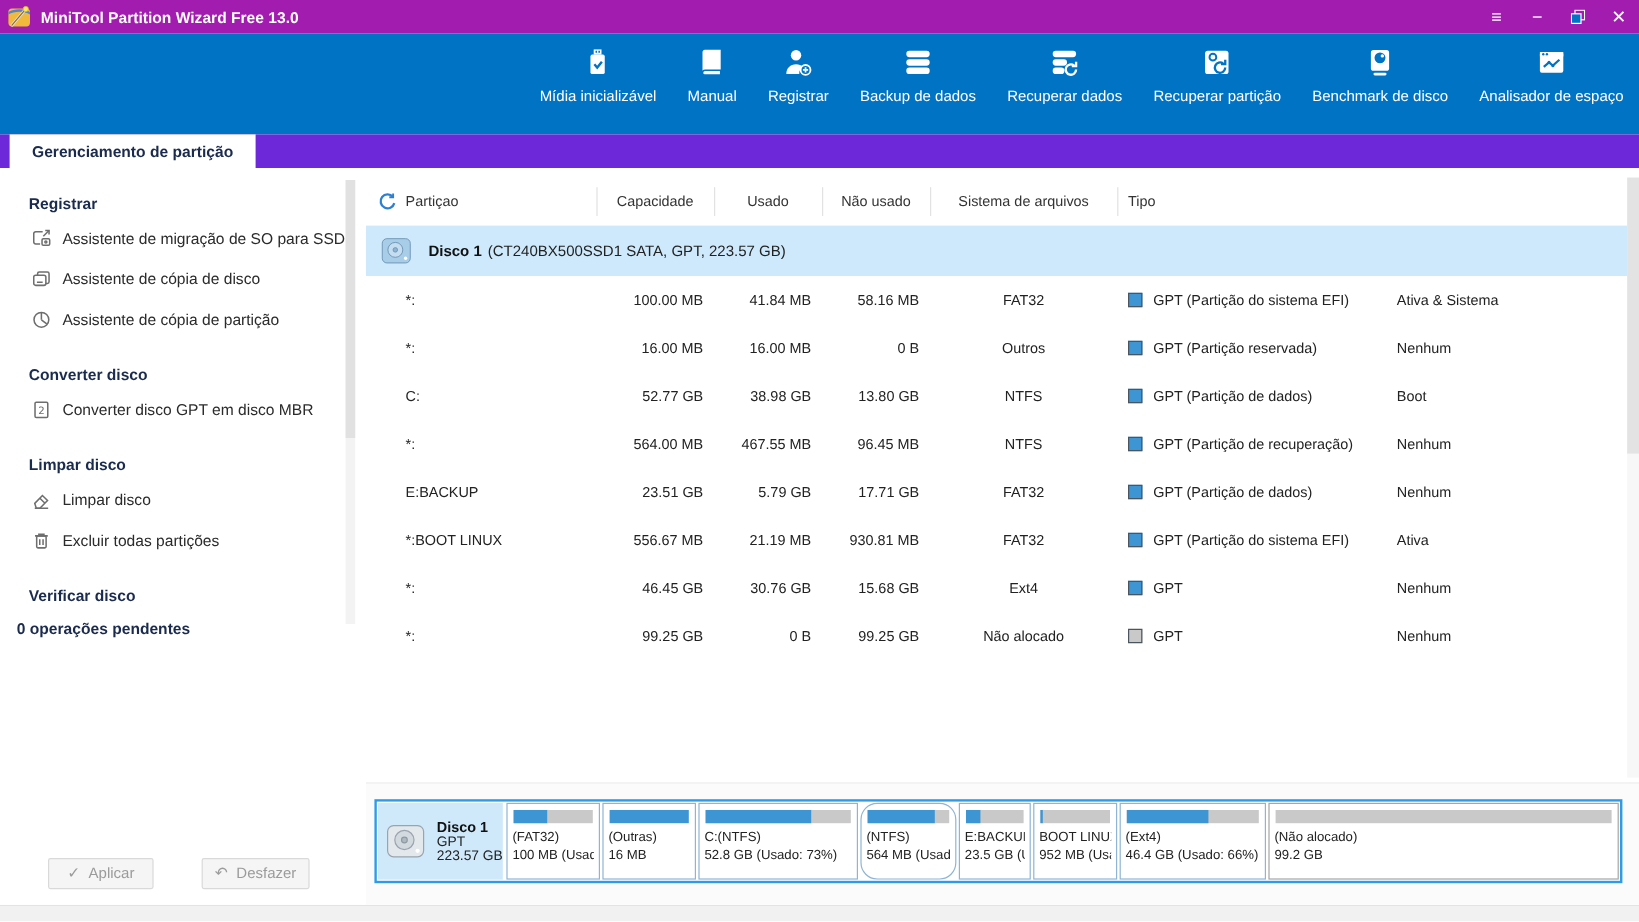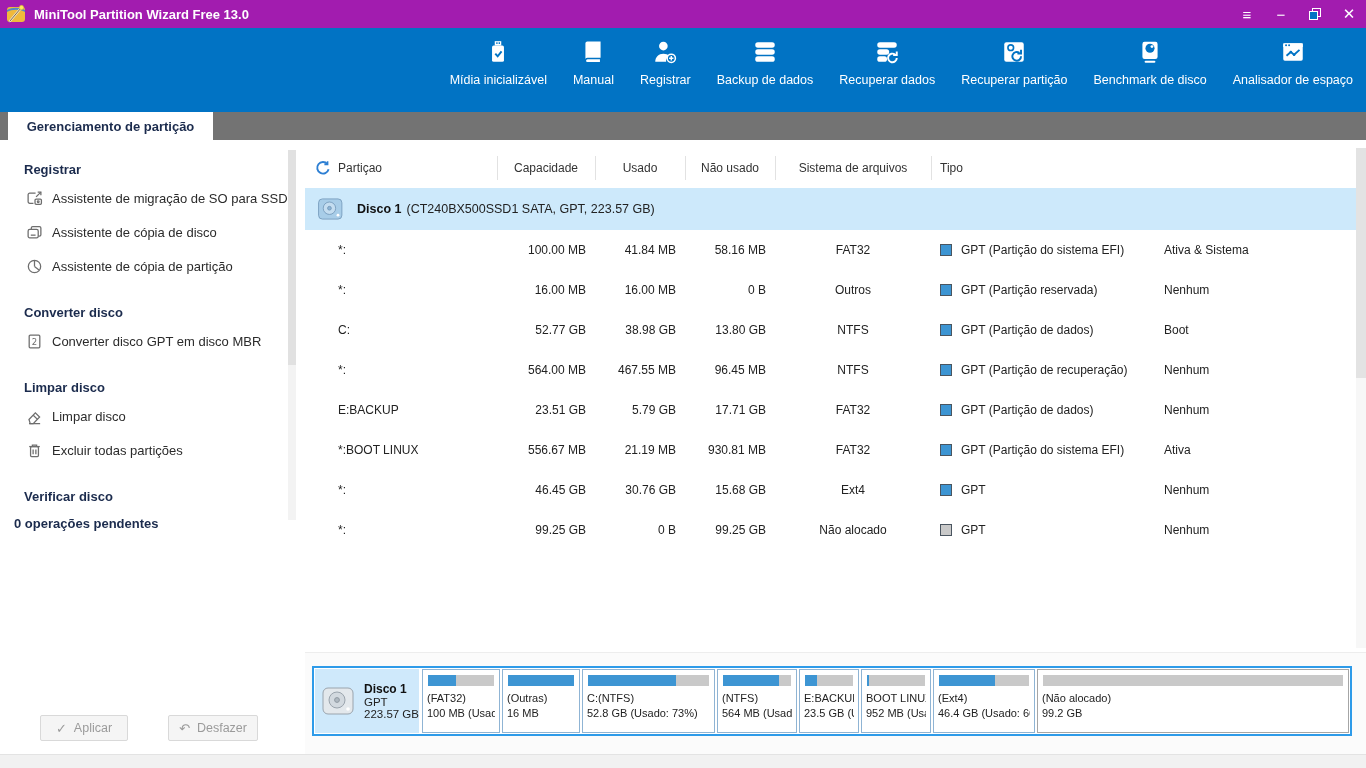--- a/index.html
+++ b/index.html
@@ -17,21 +17,21 @@
 
   
   .toolbar { height:84px; background:#0173c4; display:flex; align-items:flex-start; color:#fff; }
   .tb-group { display:flex; }
   .tb-group.right { margin-left:auto; }
   .tb-item { display:flex; flex-direction:column; align-items:center; padding:10px 13px 0 13px; cursor:default; }
   .tb-item .tb-icon { width:28px; height:28px; display:flex; align-items:center; justify-content:center; }
   .tb-item .tb-label { font-size:12.5px; margin-top:7px; white-space:nowrap; }
 
   
-  .tabbar { height:28px; background:#737373; display:flex; align-items:flex-end; }
+  .tabbar { height:28px; background:#6d28d9; display:flex; align-items:flex-end; }
   .tab-active { margin-left:8px; height:28px; width:205px; background:#fff; display:flex;
     align-items:center; justify-content:center; font-size:13px; font-weight:bold; color:#1b2b4d; }
 
   
   .body { display:flex; height:614px; }
 
   
   .sidebar { width:305px; position:relative; background:#fff; flex-shrink:0; }
   .sb-scroll { position:absolute; right:9px; top:10px; width:8px; height:370px; background:#f3f3f3; }
   .sb-thumb { width:8px; height:215px; background:#e1e1e1; }
@@ -82,22 +82,22 @@
   .map-card { width:104px; background:#cfe9fb; display:flex; align-items:center; padding-left:6px; flex-shrink:0; }
   .map-card .drive-icon { width:36px; height:30px; margin-right:7px; }
   .map-card .mc-name { font-size:12px; font-weight:bold; color:#111; }
   .map-card .mc-line { font-size:11.5px; color:#222; }
   .blocks { flex:1; display:flex; gap:2px; padding-left:3px; }
   .blk { border:1px solid #8fb4d4; background:#fff; padding:4px 4px 2px 4px; overflow:hidden; cursor:default; }
   .blk.unalloc { border-color:#a6a6a6; }
   .blk .bar { height:11px; background:#c9c9c9; margin:1px 1px 5px 1px; }
   .blk .bar-fill { height:11px; background:#3d95d3; }
   .blk .bl1, .blk .bl2 { font-size:11px; line-height:15px; color:#222; white-space:nowrap; overflow:hidden; }
-  .b0 { width:78px; } .b1 { width:78px; } .b2 { width:133px; } .b3 { width:80px; }
-  .b4 { width:60px; } .b5 { width:70px; } .b6 { width:102px; } .b7 { flex:1; }
+  .b0 { width:78px; } .b1 { width:78px; } .b2 { width:133px; } .b3 { width:80px;border-radius:14px; }
+  .b4 { width:60px; } .b5 { width:70px; } .b6 { width:122px; } .b7 { flex:1; }
 
   
   .statusbar { height:14px; background:#f1f1f1; border-top:1px solid #e3e3e3; }
 </style>
 </head>
 <body>
 
 <div class="titlebar">
   <svg class="appicon" viewBox="0 0 20 20">
     <rect x="1" y="3" width="18" height="15" rx="3" fill="#f0b93c"></rect>

